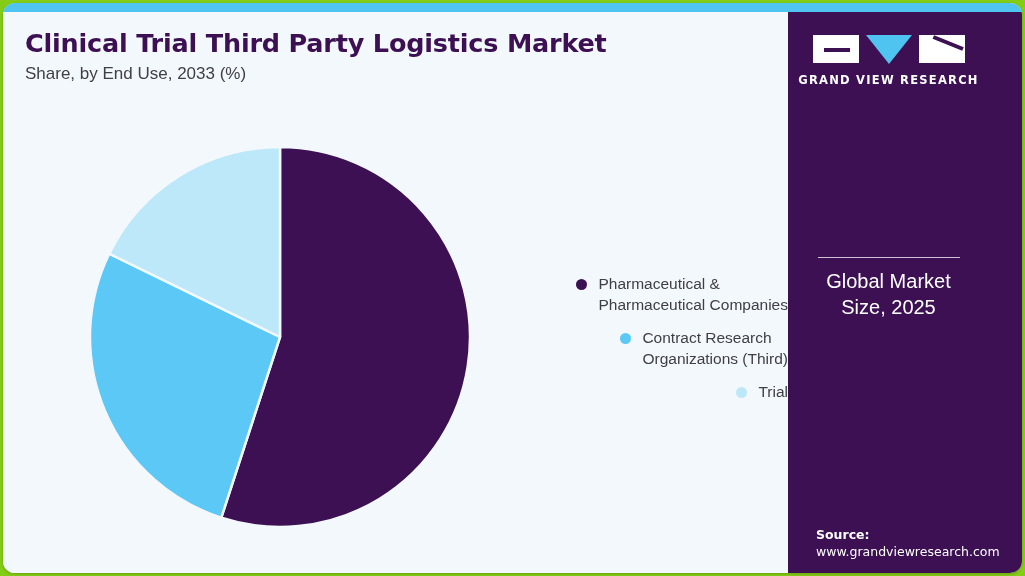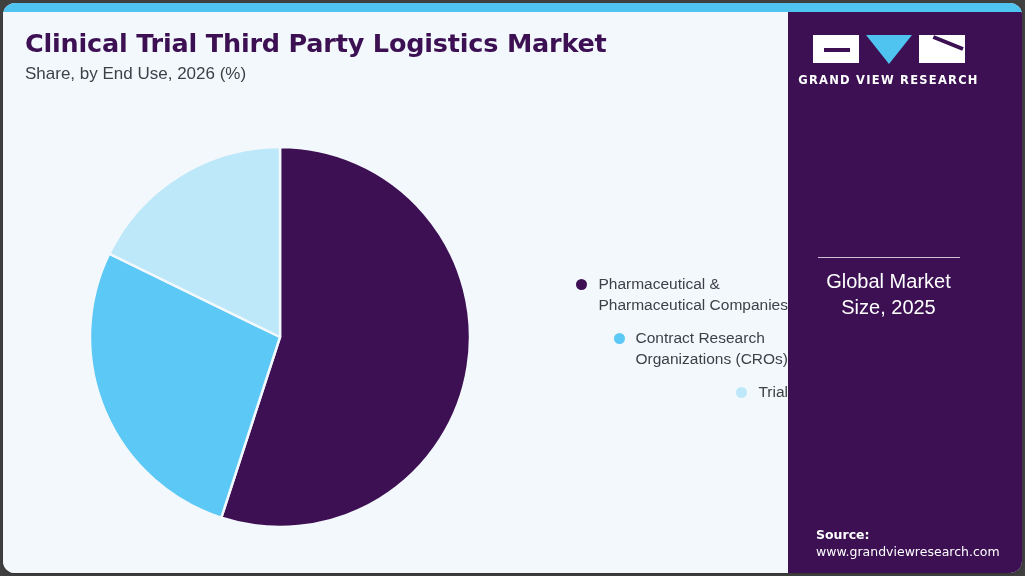--- a/index.html
+++ b/index.html
@@ -9,21 +9,21 @@
     background: #ffffff;
   }
   body {
     font-family: "Liberation Sans", sans-serif;
   }
 
   #figure {
     position: relative;
     width: 1025px;
     height: 576px;
-    background: #404040;
+    background: #84cc16;
     overflow: hidden;
   }
 
   
   .card {
     position: absolute;
     left: 3px;
     top: 3px;
     width: 1019px;
     height: 570px;
@@ -241,21 +241,21 @@
 
 <div id="figure">
   <div class="card">
 
     <div class="accent-bar"></div>
 
     <div class="chart-panel">
 
       <div class="title-block">
         <h1 class="chart-title">Clinical Trial Third Party Logistics Market</h1>
-        <p class="chart-subtitle">Share, by End Use, 2026 (%)</p>
+        <p class="chart-subtitle">Share, by End Use, 2033 (%)</p>
       </div>
 
       <div class="pie-wrap">
         <svg viewBox="0 0 382 382">
           <g id="pie-slices">
               <path d="M 191 191 L 191.00 1.00 A 190 190 0 1 1 132.29 371.70 Z" fill="#3c1053" stroke="#f2f8fc" stroke-width="2.5" stroke-linejoin="round"></path>
               <path d="M 191 191 L 132.29 371.70 A 190 190 0 0 1 20.23 107.71 Z" fill="#5bc8f5" stroke="#f2f8fc" stroke-width="2.5" stroke-linejoin="round"></path>
               <path d="M 191 191 L 20.23 107.71 A 190 190 0 0 1 191.00 1.00 Z" fill="#bce8f9" stroke="#f2f8fc" stroke-width="2.5" stroke-linejoin="round"></path>
             </g>
         </svg>
@@ -268,21 +268,21 @@
           <span class="legend-label">
             <span>Pharmaceutical &amp;</span><br>
             <span>Pharmaceutical Companies</span>
           </span>
         </div>
 
         <div class="legend-item">
           <span class="legend-dot" style="background:#5bc8f5"></span>
           <span class="legend-label">
             <span>Contract Research</span><br>
-            <span>Organizations (CROs)</span>
+            <span>Organizations (Third)</span>
           </span>
         </div>
 
         <div class="legend-item">
           <span class="legend-dot" style="background:#bce8f9"></span>
           <span class="legend-label">Trial</span>
         </div>
 
       </div>
     </div>

